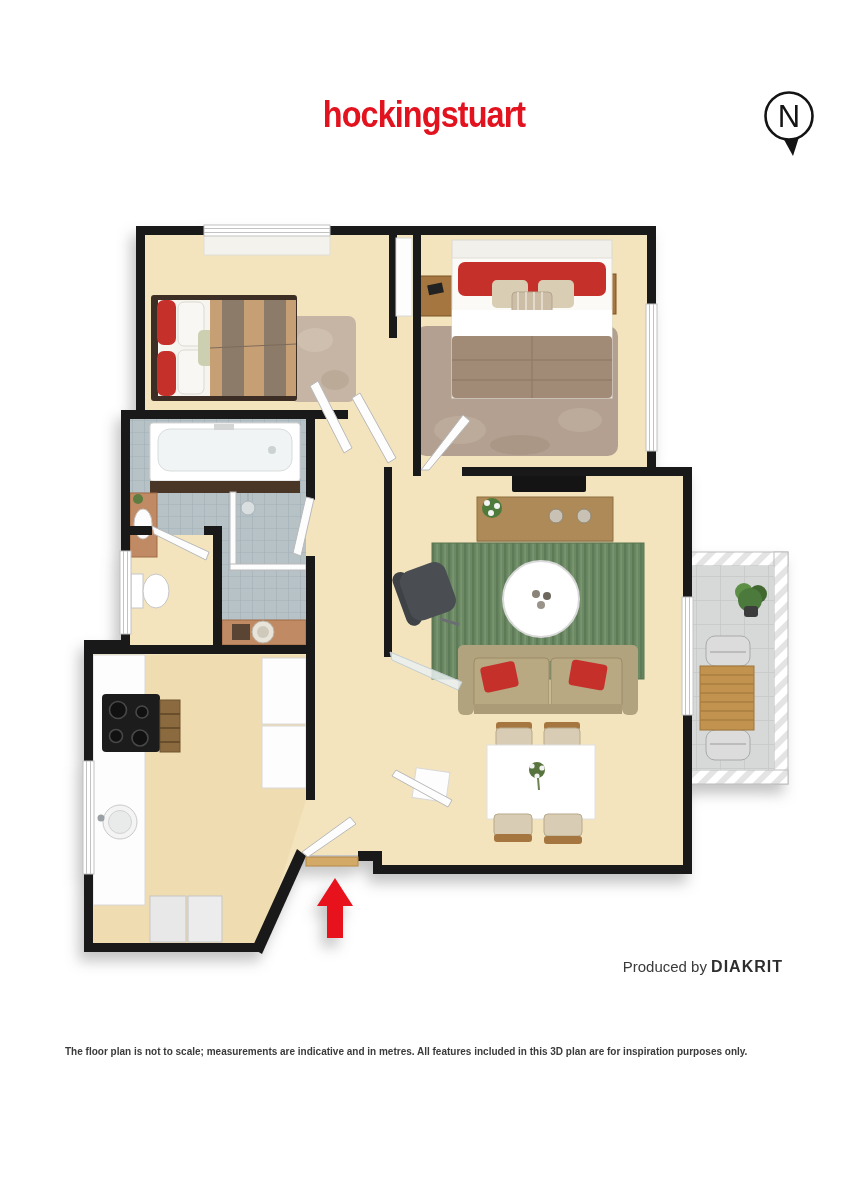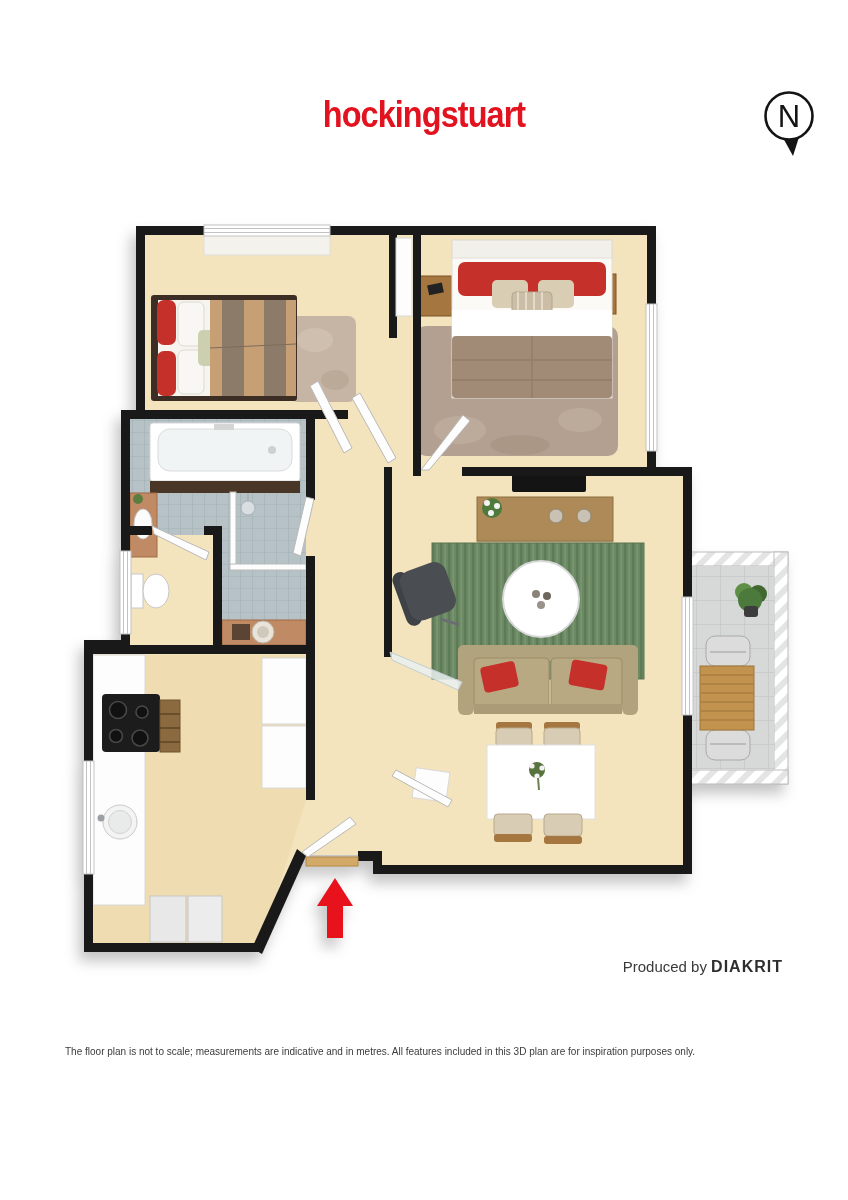--- a/index.html
+++ b/index.html
@@ -7,21 +7,21 @@
         font-family:"Liberation Sans",sans-serif;}
   .logo{position:absolute;top:94px;left:0;width:848px;text-align:center;
         font-size:36px;font-weight:bold;letter-spacing:-1px;color:var(--brand-red);
         transform:scaleX(.9);}
   .compass{position:absolute;left:756px;top:90px;width:70px;height:86px;}
   .plan{position:absolute;left:60px;top:215px;width:740px;height:760px;
         filter:drop-shadow(-5px 9px 7px rgba(40,40,40,.28));}
   .produced{position:absolute;top:958px;right:58px;font-size:15px;color:#3a3a3a;margin-left:16px;}
   .produced b{font-size:16px;letter-spacing:1px;color:#2e2e2e;}
   .disclaimer{position:absolute;left:65px;top:1046px;font-size:10px;color:#3b3b3b;}
-  .disclaimer p{margin:0 0 12px 0;white-space:nowrap;}
+  .disclaimer p{margin:0 0 12px 0;white-space:nowrap;font-weight:bold;}
   
   .wall{fill:var(--wall-black);}
   .floor{fill:var(--floor-cream);}
   .win{fill:#ffffff;stroke:#c2c2c2;stroke-width:1;}
   .door{fill:#fdfdfd;stroke:#b9b9b9;stroke-width:1;}
   .glass{fill:#e9f0f1;fill-opacity:.85;stroke:#c3ced1;stroke-width:1;}
   .white-furn{fill:#fdfdfd;stroke:#d8d8d8;stroke-width:1;}
   .red{fill:var(--pillow-red);}
   .wood{fill:var(--wood-brown);stroke:#8f6f41;stroke-width:1;}
   .terra{fill:var(--terracotta);stroke:#a06a47;stroke-width:1;}

